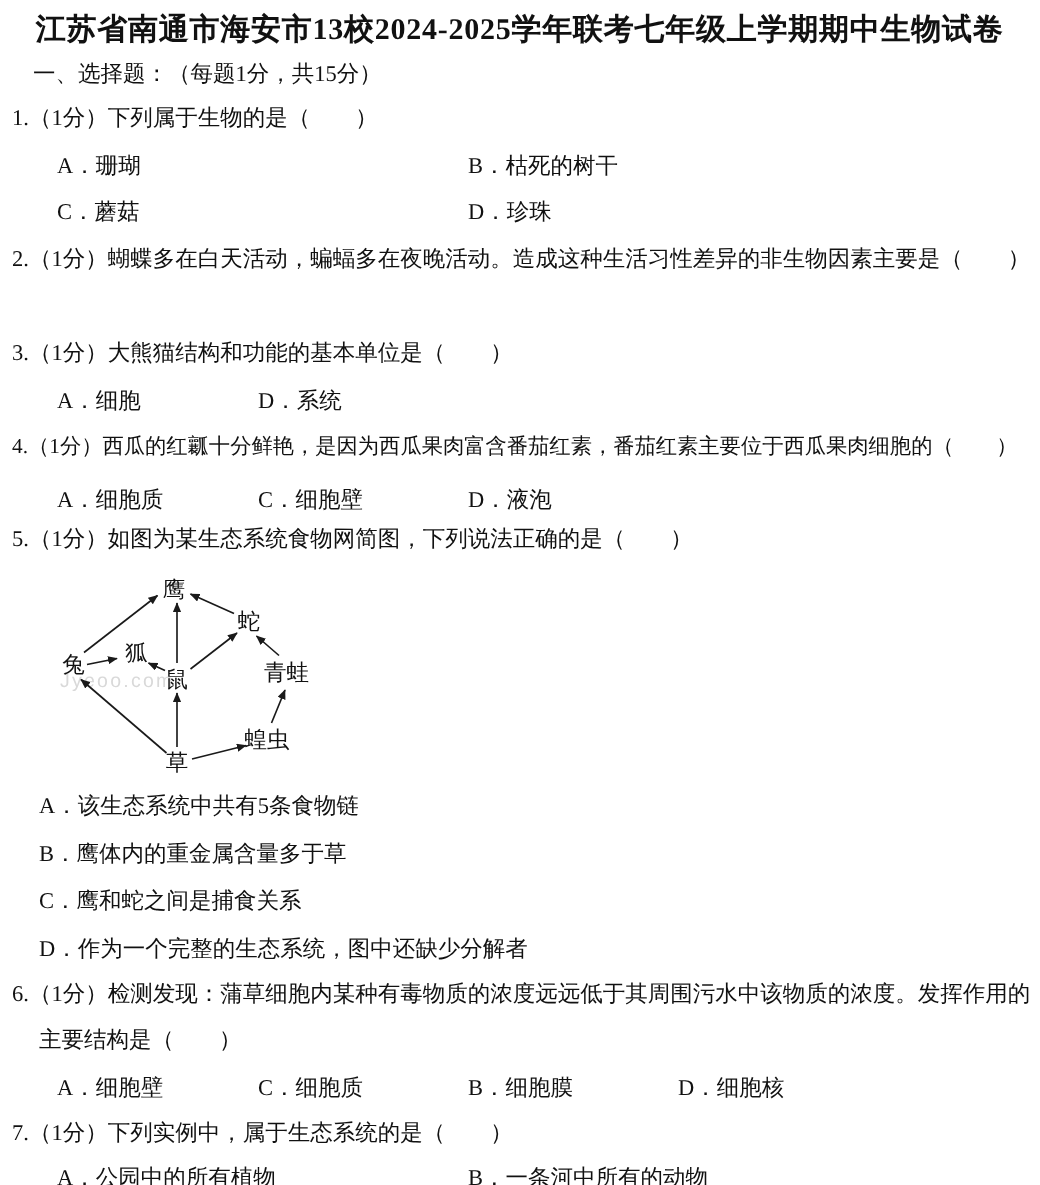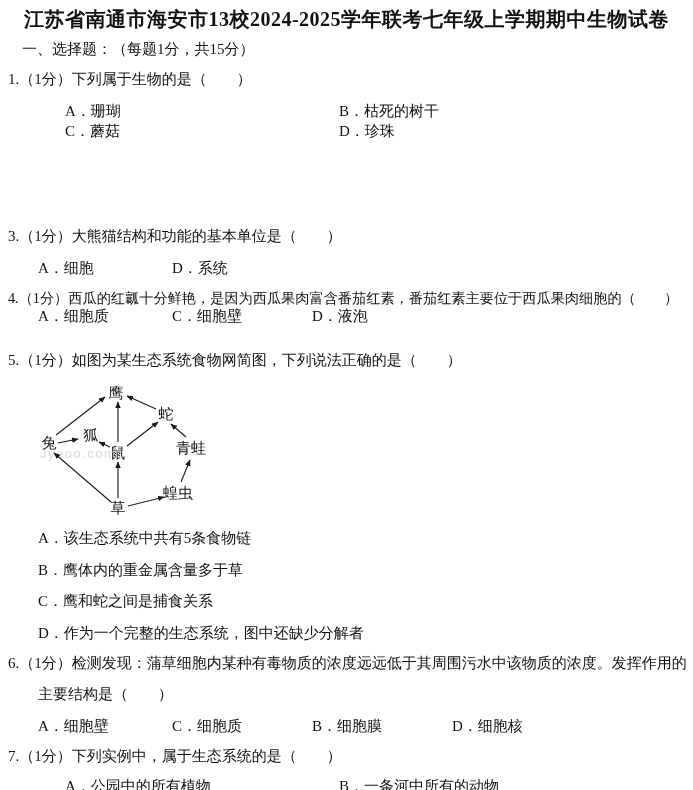--- a/index.html
+++ b/index.html
@@ -9,27 +9,27 @@
   }
   .title{
     position:absolute;top:6px;left:0;width:100%;text-align:center;
     font-size:20px;font-weight:bold;white-space:nowrap;letter-spacing:.5px;
   }
   .section{
     position:absolute;top:40px;left:22px;font-size:15px;font-weight:normal;white-space:nowrap;
   }
   .line{position:absolute;font-size:15px;line-height:16px;white-space:nowrap;}
   .stem{left:8px;}
-  .cont{left:38px;}
+  .cont{left:26px;}
   .tight{font-size:14.2px;}
   .opts{
     position:absolute;left:38px;display:grid;font-size:15px;line-height:16px;white-space:nowrap;
   }
   .cols4{grid-template-columns:134px 140px 140px auto;}
-  .cols2{grid-template-columns:274px auto;row-gap:4px;margin-left:27px;}
+  .cols2{grid-template-columns:274px auto;row-gap:15px;}
   .foodweb{position:absolute;left:30px;top:381px;}
   .foodweb text{font-size:15px;fill:#111;font-family:inherit;}
   .foodweb .wm{font-size:13px;fill:#d9d9d9;letter-spacing:1.5px;font-family:"Liberation Sans","DejaVu Sans",sans-serif;}
   .foodweb line{stroke:#1a1a1a;stroke-width:1.1;}
 </style>
 </head>
 <body>
 
 <div class="page">
 
@@ -38,29 +38,30 @@
   <div class="section">一、选择题：（每题1分，共15分）</div>
 
   <div class="line stem" style="top:71px">1.（1分）下列属于生物的是（　　）</div>
   <div class="opts cols2" style="top:103px">
     <span class="opt">A．珊瑚</span>
     <span class="opt">B．枯死的树干</span>
     <span class="opt">C．蘑菇</span>
     <span class="opt">D．珍珠</span>
   </div>
 
+  <div class="line stem" style="top:165px">2.（1分）蝴蝶多在白天活动，蝙蝠多在夜晚活动。造成这种生活习性差异的非生物因素主要是（　　）</div>
 
   <div class="line stem" style="top:228px">3.（1分）大熊猫结构和功能的基本单位是（　　）</div>
   <div class="opts cols4" style="top:260px">
     <span class="opt">A．细胞</span>
     <span class="opt">D．系统</span>
   </div>
 
   <div class="line stem tight" style="top:290px">4.（1分）西瓜的红瓤十分鲜艳，是因为西瓜果肉富含番茄红素，番茄红素主要位于西瓜果肉细胞的（　　）</div>
-  <div class="opts cols4" style="top:308px">
+  <div class="opts cols4" style="top:326px">
     <span class="opt">A．细胞质</span>
     <span class="opt">C．细胞壁</span>
     <span class="opt">D．液泡</span>
   </div>
 
   <div class="line stem" style="top:352px">5.（1分）如图为某生态系统食物网简图，下列说法正确的是（　　）</div>
 
   <svg class="foodweb" width="200" height="140" viewBox="0 0 200 140">
     <defs>
       <marker id="arw" markerWidth="8" markerHeight="8" refX="5.5" refY="2.5" orient="auto">

